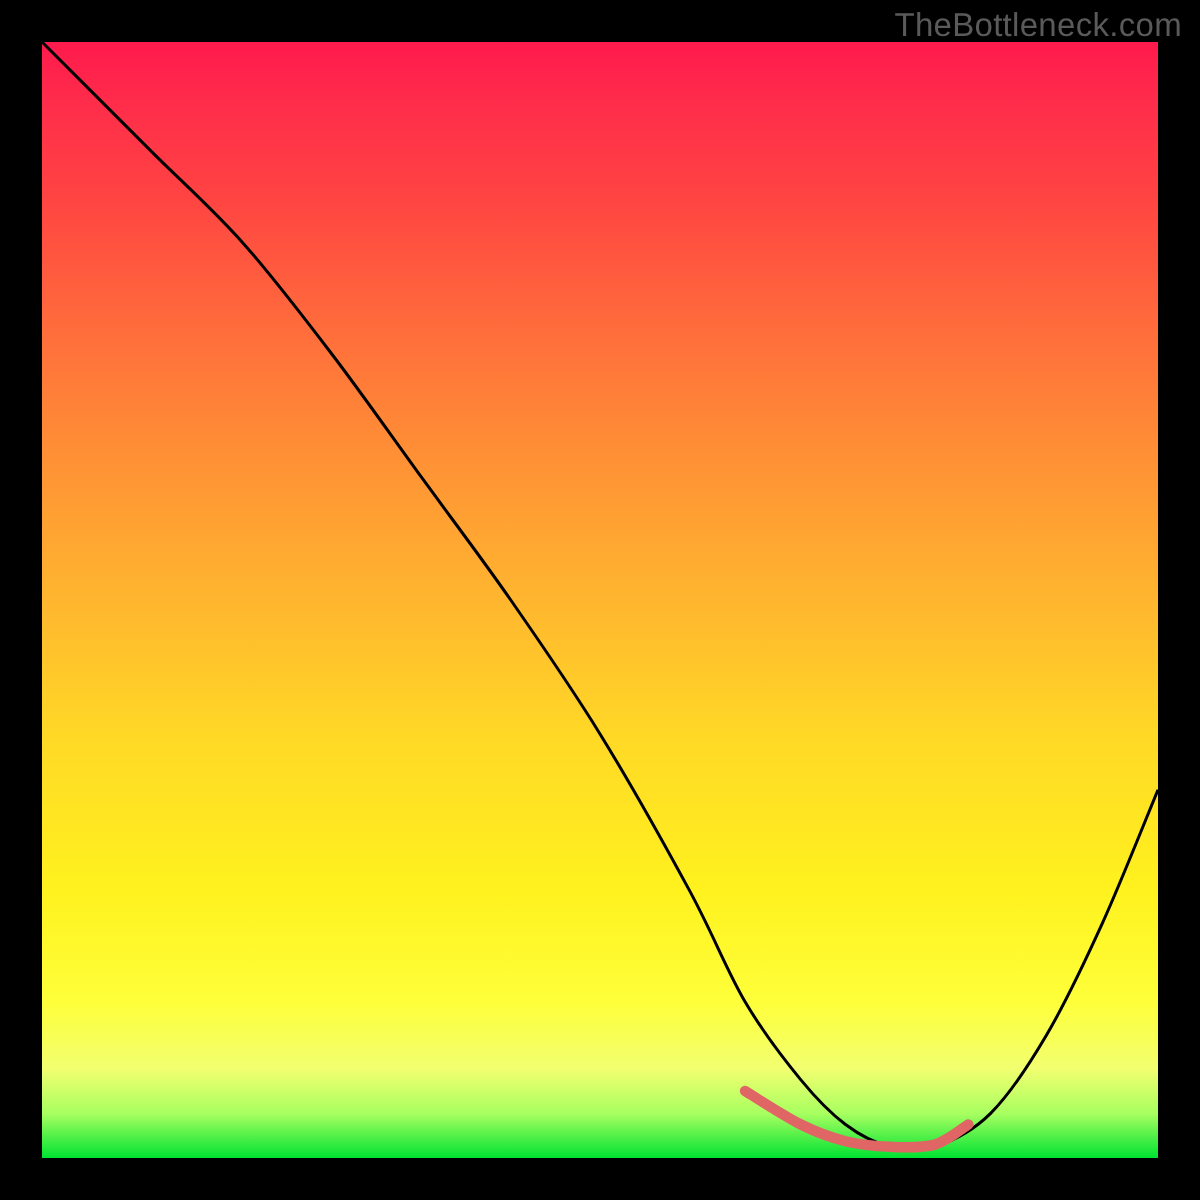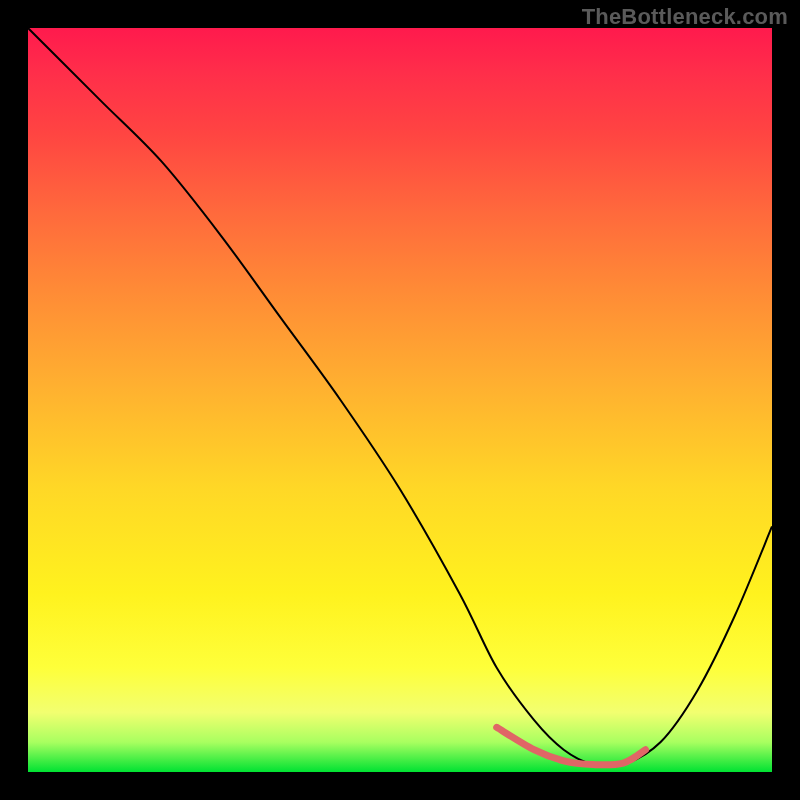--- a/index.html
+++ b/index.html
@@ -10,21 +10,21 @@
     position: relative;
     font-family: Arial, sans-serif;
     overflow: hidden;
   }
   .watermark {
     position: absolute;
     top: 4px;
     right: 12px;
     color: #5a5a5a;
     font-size: 22px;
-    font-weight: 700;
+    font-weight: 400;
     z-index: 20;
     letter-spacing: 0.2px;
   }
   .plot-area {
     position: absolute;
     left: 28px;
     top: 28px;
     width: 744px;
     height: 744px;
     background: linear-gradient(to bottom,

